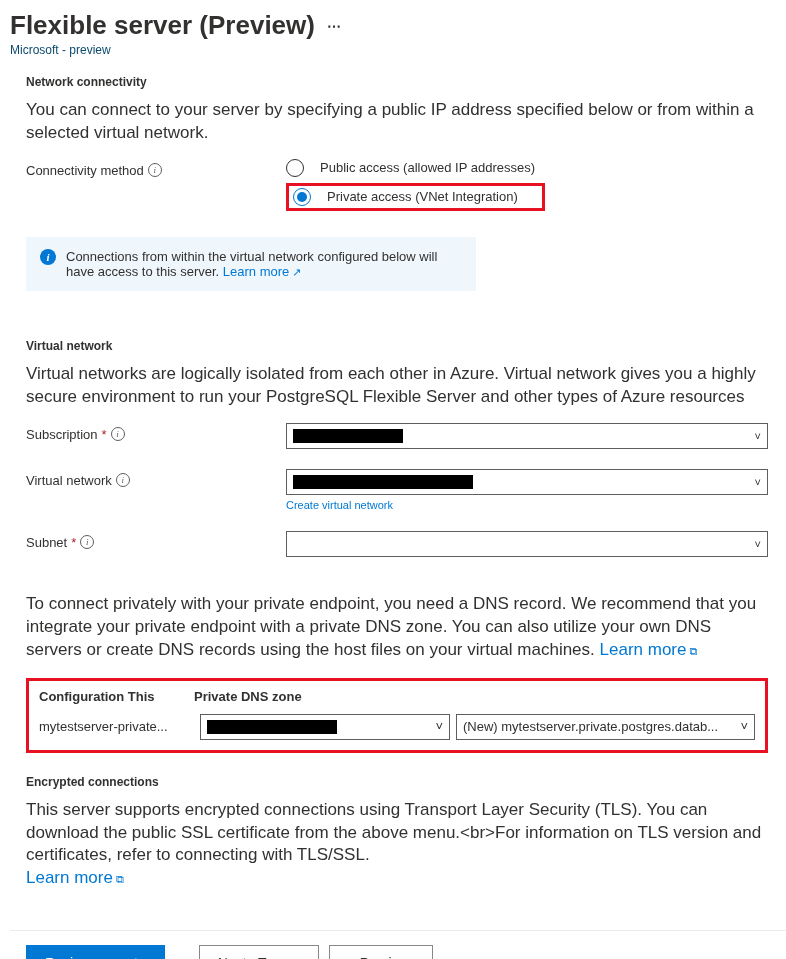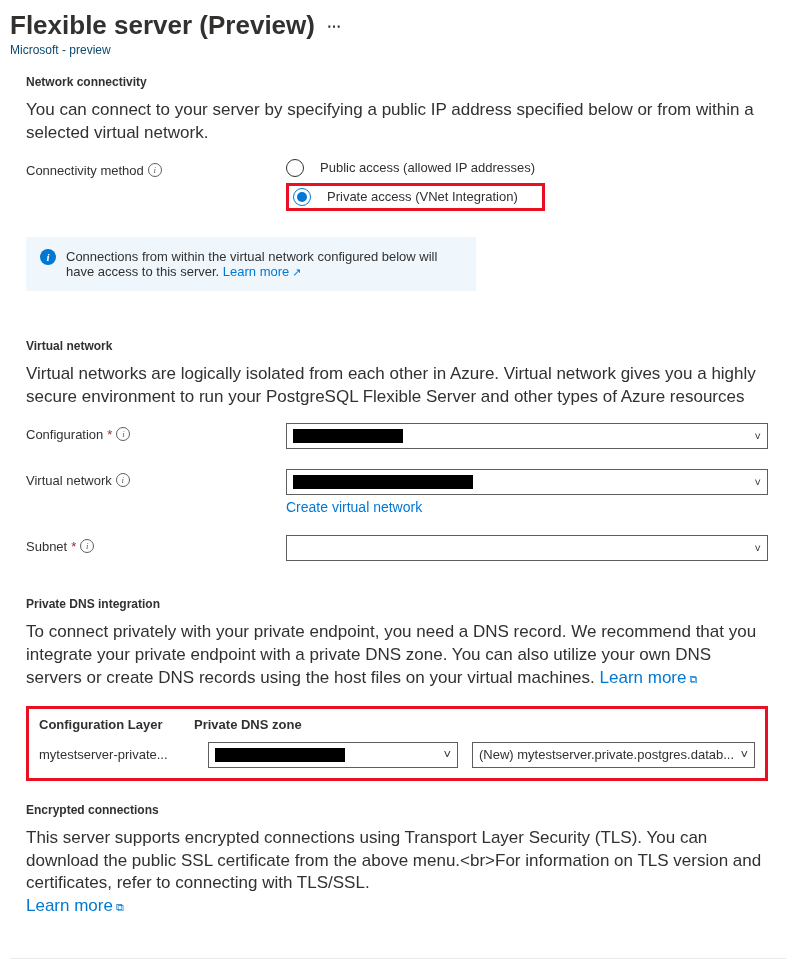--- a/index.html
+++ b/index.html
@@ -85,30 +85,30 @@
       display:flex;align-items:center;justify-content:space-between;
       padding:0 6px;
       font-size:13px;
       background:#fff;
     }
     .select .chev { font-size:11px;}
     .black-box { background:#000; }
     .black-box.w1 { width:110px; height:14px;}
     .black-box.w2 { width:180px; height:14px;}
     .black-box.w3 { width:130px; height:14px;}
-    .sublink { font-size:14px; margin-top:4px;}
+    .sublink { font-size:11px; margin-top:4px;}
     
     .dns-block {
       border:3px solid #e81123;
       padding:8px 10px 10px 10px;
       margin-top:16px;
       margin-bottom:22px;
     }
     .dns-head { display:flex; font-weight:600; font-size:13px; margin-bottom:10px;}
-    .dns-row { display:flex; align-items:center; gap:14px;}
+    .dns-row { display:flex; align-items:center; gap:6px;}
     .col-a{ flex:0 0 155px;}
     .col-b{ flex:0 0 250px;}
     .col-c{ flex:1;}
     .sel-box{
       border:1px solid #605e5c;height:26px;display:flex;align-items:center;
       justify-content:space-between;padding:0 6px;background:#fff;font-size:13px;
     }
     .truncate{ white-space:nowrap; overflow:hidden; text-overflow:ellipsis;}
     
     hr.sep { border:none;border-top:1px solid #edebe9; margin:40px 0 14px -16px; width:calc(100% + 34px);}
@@ -163,21 +163,21 @@
       <span>Connections from within the virtual network configured below will have access to this server. </span>
       <a class="link ext-icon">Learn more</a>
     </div>
   </div>
 
   <div class="section-head">Virtual network</div>
   <div class="para">Virtual networks are logically isolated from each other in Azure. Virtual network gives you a highly secure environment to run your PostgreSQL Flexible Server and other types of Azure resources</div>
 
   <div class="form-row">
     <div class="form-label">
-      <span>Configuration</span>
+      <span>Subscription</span>
       <span class="req">*</span>
       <span class="info-icon">i</span>
     </div>
     <div class="form-control">
       <div class="select">
         <span class="black-box w1"></span>
         <span class="chev">˅</span>
       </div>
     </div>
   </div>
@@ -203,29 +203,28 @@
       <span class="info-icon">i</span>
     </div>
     <div class="form-control">
       <div class="select">
         <span></span>
         <span class="chev">˅</span>
       </div>
     </div>
   </div>
 
-  <div class="section-head">Private DNS integration</div>
   <div class="para">
     <span>To connect privately with your private endpoint, you need a DNS record. We recommend that you integrate your private endpoint with a private DNS zone. You can also utilize your own DNS servers or create DNS records using the host files on your virtual machines. </span>
     <a class="link ext-icon2">Learn more</a>
   </div>
 
   <div class="dns-block">
     <div class="dns-head">
-      <div class="col-a">Configuration Layer</div>
+      <div class="col-a">Configuration This</div>
       <div class="col-c">Private DNS zone</div>
     </div>
     <div class="dns-row">
       <div class="col-a truncate">mytestserver-private...</div>
       <div class="col-b">
         <div class="sel-box">
           <span class="black-box w3"></span>
           <span class="chev">˅</span>
         </div>
       </div>

